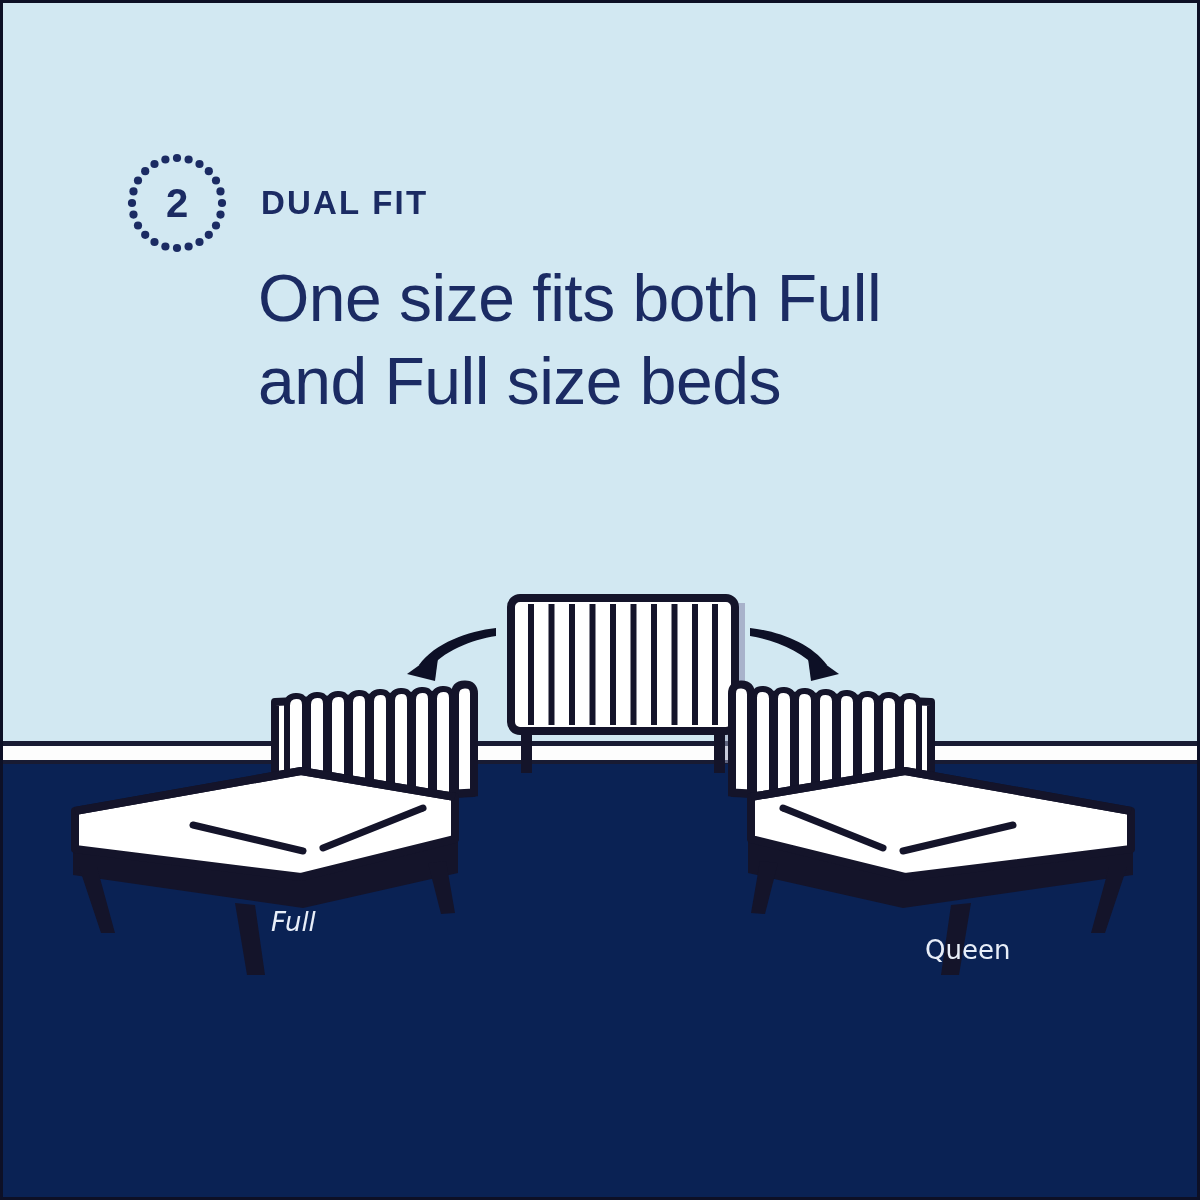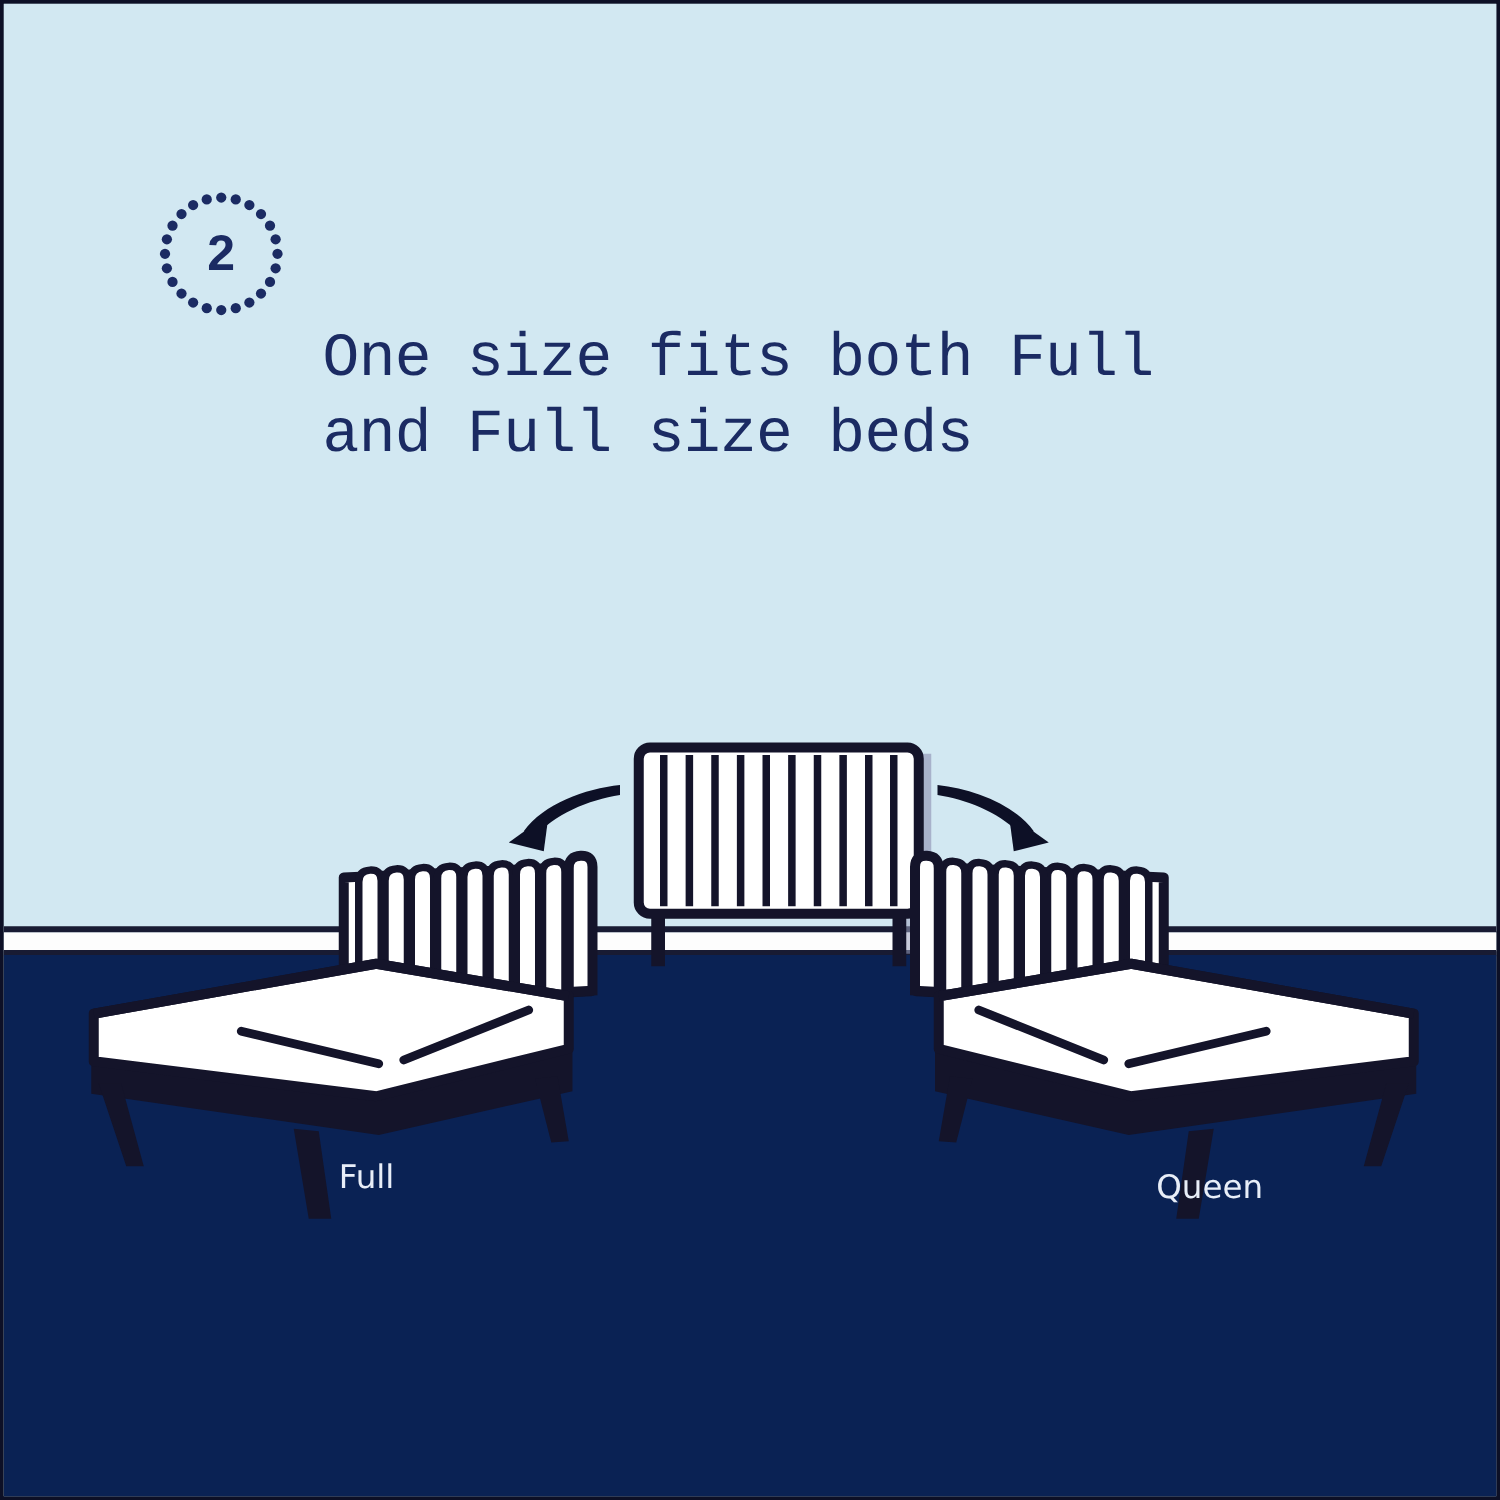--- a/index.html
+++ b/index.html
@@ -55,39 +55,39 @@
     font-family:"Liberation Sans", sans-serif;
   }
   .eyebrow{
     margin-left:32px;
     font-size:33px;font-weight:700;color:#1b2b63;
     letter-spacing:2.2px;
     white-space:nowrap;
   }
   .headline{
     position:absolute;left:255px;top:254px;width:820px;
-    font-size:49px;
+    font-size:66px;
     font-weight:300;
     line-height:1.25;
     color:#1b2b63;
-    font-family:Liberation Mono, monospace;
+    font-family:Liberation Sans, sans-serif;
     letter-spacing:-0.5px;
   }
   .headline span{display:block;}
   
   #scene{position:absolute;left:0;top:0;width:1200px;height:1200px;}
   
   .bed-label{
     position:absolute;
     font-size:26px;color:#e8eef8;
     font-family:"DejaVu Sans","Liberation Sans",sans-serif;
     font-weight:400;
     white-space:nowrap;
   }
-  #label-full{left:268px;top:924px;}
+  #label-full{left:268px;top:904px;font-style:italic;}
   #label-queen{left:874px;top:932px;margin-left:48px;}
 </style>
 </head>
 <body>
 
 <div id="stage">
 
   <div class="wall"></div>
   <div class="baseline-top"></div>
   <div class="baseboard"></div>
@@ -119,20 +119,21 @@
           <circle cx="7.0" cy="52.0" r="4.1"></circle>
           <circle cx="8.5" cy="40.4" r="4.1"></circle>
           <circle cx="13.0" cy="29.5" r="4.1"></circle>
           <circle cx="20.2" cy="20.2" r="4.1"></circle>
           <circle cx="29.5" cy="13.0" r="4.1"></circle>
           <circle cx="40.4" cy="8.5" r="4.1"></circle>
         </g>
       </svg>
       <div class="badge-num">2</div>
     </div>
+    <div class="eyebrow">DUAL FIT</div>
   </div>
 
   <div class="headline">
     <span>One size fits both Full</span>
     <span>and Full size beds</span>
   </div>
 
   <svg id="scene" viewBox="0 0 1200 1200">
     <defs>
       <clipPath id="clipAll">

